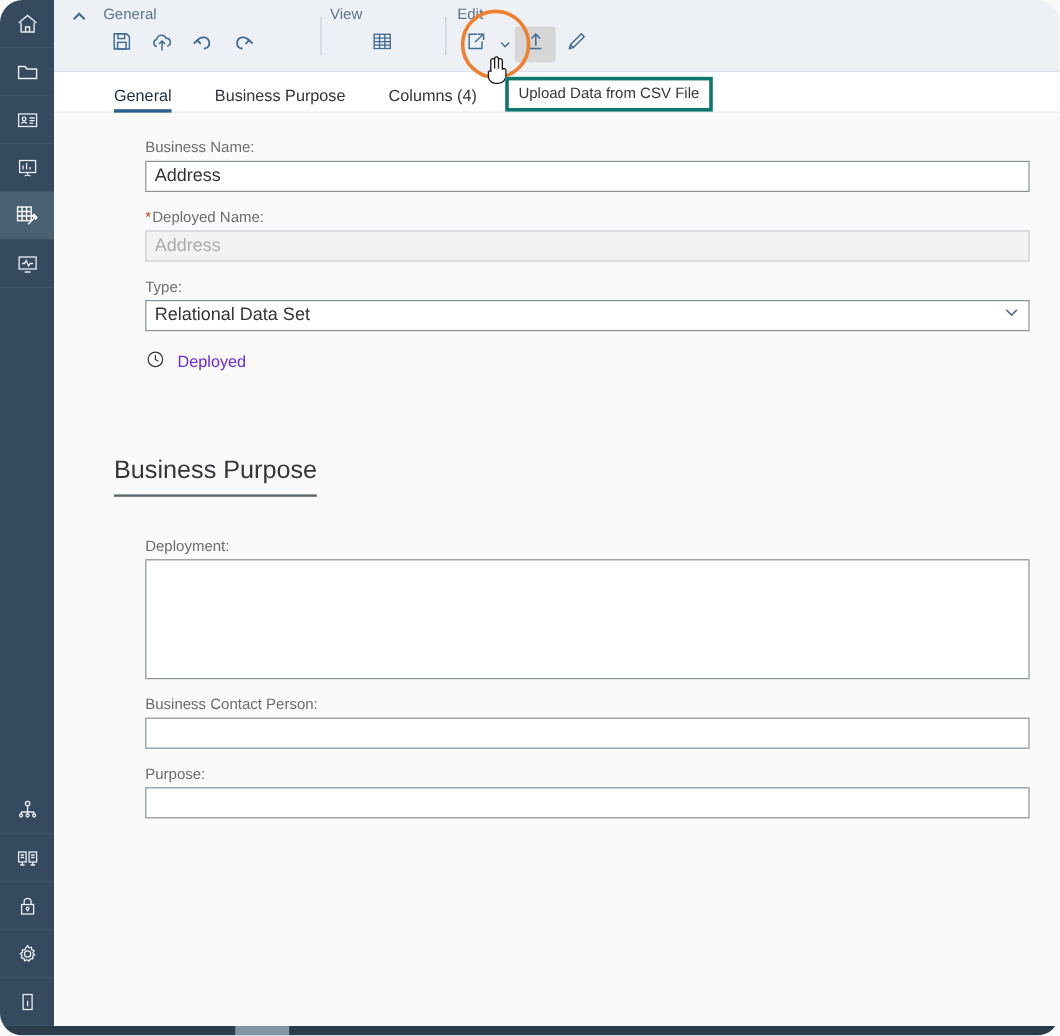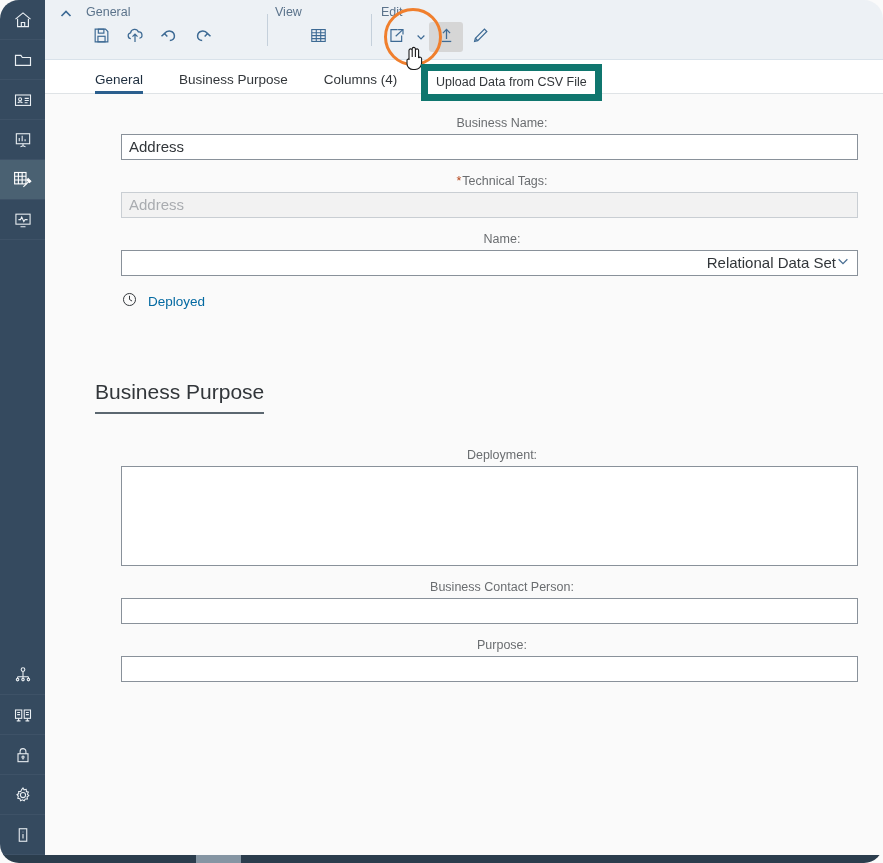--- a/index.html
+++ b/index.html
@@ -98,38 +98,38 @@
 
   
   #content {
     position: absolute; left: 45px; top: 94px;
     width: 838px; height: 761px;
     background: #fafafa;
     overflow: hidden;
   }
   .field-label {
     font-size: 12.5px; color: #6a6d70;
-    margin-bottom: 4px; margin-left: 76px; text-align: center;
+    margin-bottom: 4px; margin-left: 76px;
   }
   .req-star { color: #b5451a; margin-right: 1px; }
   .inp {
     margin-left: 76px; width: 737px; height: 26px;
     border: 1px solid #89919a; background: #ffffff;
     font-size: 15px; color: #32363a;
     padding: 0 7px; line-height: 24px;
     display: flex; align-items: center;
   }
   .inp.disabled {
     background: #f2f2f2; border-color: #c9ced3; color: #a9acb0;
   }
-  .inp.select { justify-content: flex-end; }
+  .inp.select { justify-content: space-between; }
   .block { margin-bottom: 14px; }
   .status-row {
     margin-left: 76px; display: flex; align-items: center; gap: 10px;
-    font-size: 13.5px; color: #0369a1; height: 22px;
+    font-size: 13.5px; color: #6d28d9; height: 22px;
   }
   .section-title {
     margin-left: 50px; margin-top: 54px;
     font-size: 21px; color: #32363a; font-weight: normal;
     display: inline-block; padding-bottom: 8px;
     border-bottom: 2px solid #5b6770;
   }
   .sect-wrap { margin-bottom: 20px; }
   .ta {
     margin-left: 76px; width: 737px; height: 100px;
@@ -145,21 +145,21 @@
     border-radius: 50%;
     pointer-events: none;
   }
   #cursor {
     position: absolute; left: 403px; top: 44px;
     width: 22px; height: 28px; pointer-events: none;
   }
   #tooltip {
     position: absolute; left: 421px; top: 64px;
     background: #ffffff;
-    border: 7px solid #0f766e;
+    border: 3px solid #0f766e;
     font-size: 12.5px; color: #32363a;
     padding: 4px 8px 5px 8px;
     white-space: nowrap;
     z-index: 30;
   }
 
   
   #hscroll {
     position: absolute; left: 0; bottom: 0;
     width: 883px; height: 8px;
@@ -412,27 +412,27 @@
 
     <div style="height:22px;"></div>
 
     <div class="block">
       <div class="field-label">Business Name:</div>
       <div class="inp">Address</div>
     </div>
 
     <div class="block">
       <div class="field-label">
-        <span class="req-star">*</span><span>Technical Tags:</span>
+        <span class="req-star">*</span><span>Deployed Name:</span>
       </div>
       <div class="inp disabled">Address</div>
     </div>
 
     <div class="block">
-      <div class="field-label">Name:</div>
+      <div class="field-label">Type:</div>
       <div class="inp select">
         <span>Relational Data Set</span>
         <span>
           <svg width="14" height="14" viewBox="0 0 16 16" fill="none" stroke="#4a6f94" stroke-width="1.5">
             <path d="M3 6 L8 11 L13 6"></path>
           </svg>
         </span>
       </div>
     </div>
 

